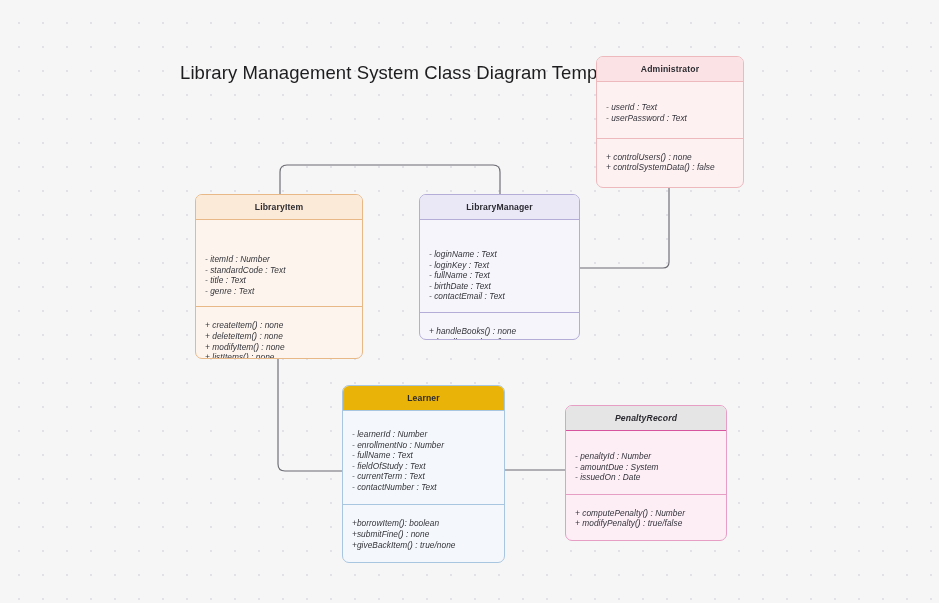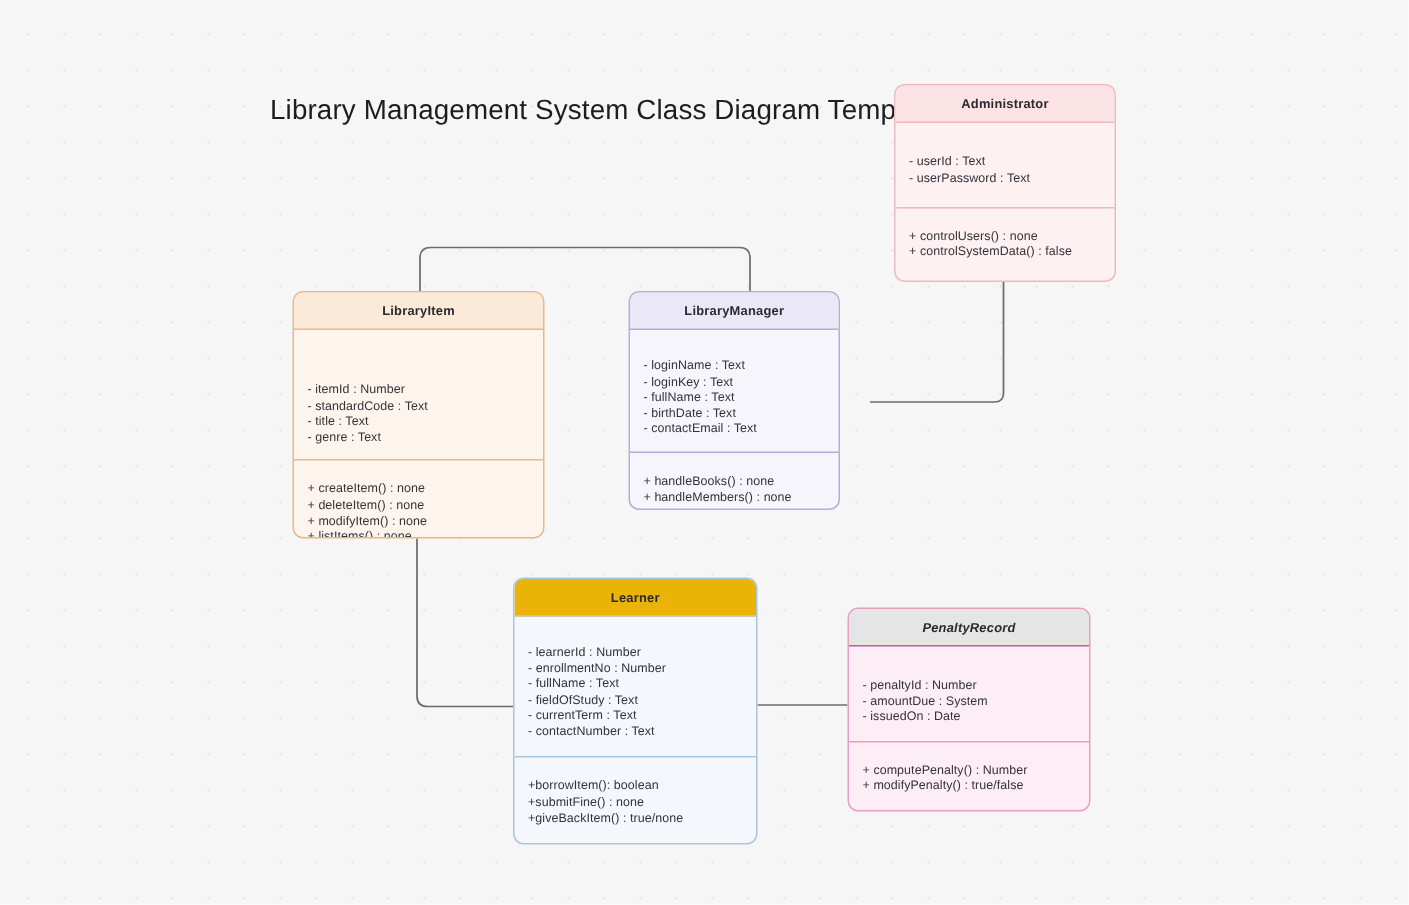--- a/index.html
+++ b/index.html
@@ -73,20 +73,21 @@
   }
   .uml-section.attrs {
     border-bottom: 1px solid;
   }
   .uml-line {
     font-size: 8.3px;
     line-height: 10.6px;
     color: #33333a;
     white-space: nowrap;
     letter-spacing: 0.05px;
+    font-style: italic;
   }
 
   
   #class-administrator {
     left: 596px; top: 56px; width: 148px; height: 132px;
     border-color: #eeb9bd;
     background: #fdf1f2;
   }
   #class-administrator .uml-header {
     background: #fbe3e5;
@@ -101,21 +102,21 @@
     background: #fdf5ed;
   }
   #class-libraryitem .uml-header {
     background: #fbead8;
     border-bottom-color: #e8b887;
   }
   #class-libraryitem .uml-section.attrs { border-bottom-color: #e8b887; }
 
   
   #class-librarymanager {
-    left: 419px; top: 194px; width: 141px; height: 146px;
+    left: 419px; top: 194px; width: 161px; height: 146px;
     border-color: #b3add8;
     background: #f6f5fc;
   }
   #class-librarymanager .uml-header {
     background: #eae7f7;
     border-bottom-color: #b3add8;
   }
   #class-librarymanager .uml-section.attrs { border-bottom-color: #b3add8; }
 
   
@@ -139,21 +140,21 @@
   #class-penaltyrecord .uml-header {
     background: #e5e5e5;
     border-bottom-color: #d6539d;
     font-style: italic;
   }
   #class-penaltyrecord .uml-section.attrs { border-bottom-color: #e79ec4; }
 
   
   #class-administrator .uml-section.attrs { padding-top: 20px; }
   #class-libraryitem  .uml-section.attrs { padding-top: 34px; }
-  #class-librarymanager .uml-section.attrs { padding-top: 18px; }
+  #class-librarymanager .uml-section.attrs { padding-top: 29px; }
   #class-learner .uml-section.attrs { padding-top: 18px; }
   #class-penaltyrecord .uml-section.attrs { padding-top: 20px; }
 </style>
 </head>
 <body>
 
 <div id="canvas">
 
   <div id="diagram-title">Library Management System Class Diagram Template</div>
 

